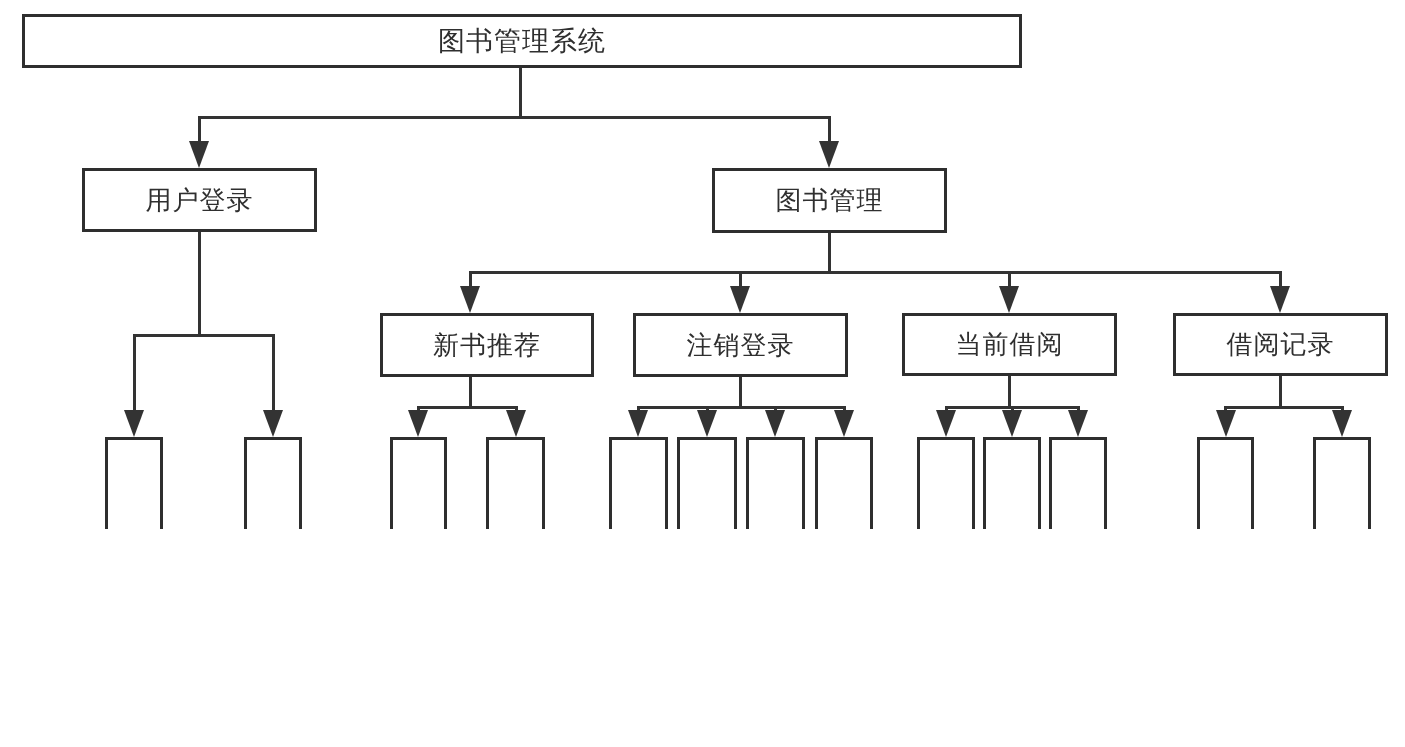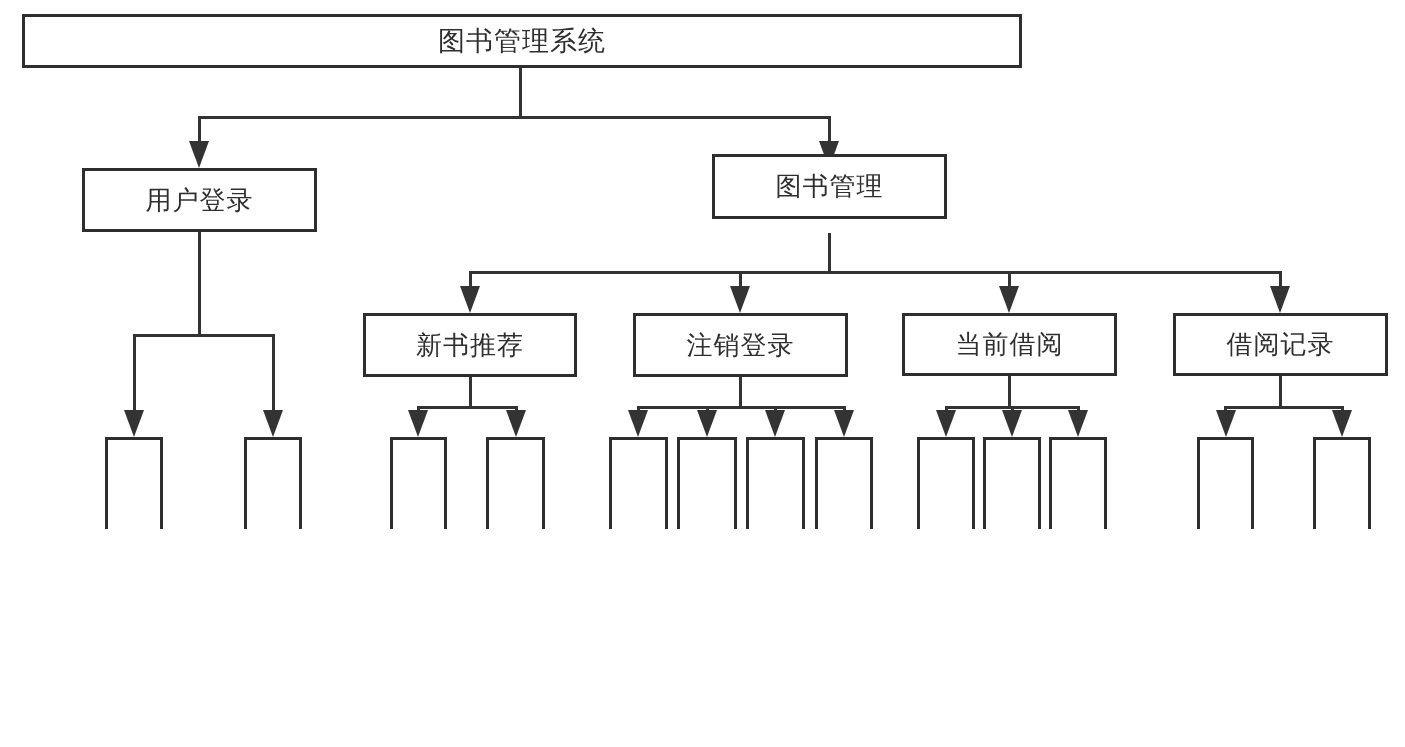--- a/index.html
+++ b/index.html
@@ -44,21 +44,21 @@
   <div class="lv" style="left:518.5px;top:68px;height:51px"></div>
   <div class="lh" style="left:197.5px;top:115.5px;width:633px"></div>
   <div class="lv" style="left:197.5px;top:117px;height:27px"></div>
   <div class="ah" style="left:189px;top:141px"></div>
   <div class="lv" style="left:827.5px;top:117px;height:27px"></div>
   <div class="ah" style="left:819px;top:141px"></div>
 
   <div class="hbox" style="left:82px;top:168px;width:235px;height:64px">
     <span>用户登录</span>
   </div>
-  <div class="hbox" style="left:712px;top:154px;width:235px;height:65px">
+  <div class="hbox" style="left:712px;top:168px;width:235px;height:65px">
     <span>图书管理</span>
   </div>
 
   <div class="lv" style="left:197.5px;top:232px;height:103px"></div>
   <div class="lh" style="left:132.5px;top:333.5px;width:142px"></div>
   <div class="lv" style="left:132.5px;top:335px;height:78px"></div>
   <div class="ah" style="left:124px;top:410px"></div>
   <div class="lv" style="left:271.5px;top:335px;height:78px"></div>
   <div class="ah" style="left:263px;top:410px"></div>
 
@@ -66,21 +66,21 @@
   <div class="lh" style="left:468.5px;top:270.5px;width:813px"></div>
   <div class="lv" style="left:468.5px;top:272px;height:16px"></div>
   <div class="ah" style="left:460px;top:286px"></div>
   <div class="lv" style="left:738.5px;top:272px;height:16px"></div>
   <div class="ah" style="left:730px;top:286px"></div>
   <div class="lv" style="left:1007.5px;top:272px;height:16px"></div>
   <div class="ah" style="left:999px;top:286px"></div>
   <div class="lv" style="left:1278.5px;top:272px;height:16px"></div>
   <div class="ah" style="left:1270px;top:286px"></div>
 
-  <div class="hbox" style="left:363px;top:313px;width:214px;height:64px">
+  <div class="hbox" style="left:380px;top:313px;width:214px;height:64px">
     <span>新书推荐</span>
   </div>
   <div class="hbox" style="left:633px;top:313px;width:215px;height:64px">
     <span>注销登录</span>
   </div>
   <div class="hbox" style="left:1173px;top:313px;width:215px;height:63px">
     <span>借阅记录</span>
   </div>
   <div class="hbox" style="left:902px;top:313px;width:215px;height:63px">
     <span>当前借阅</span>

